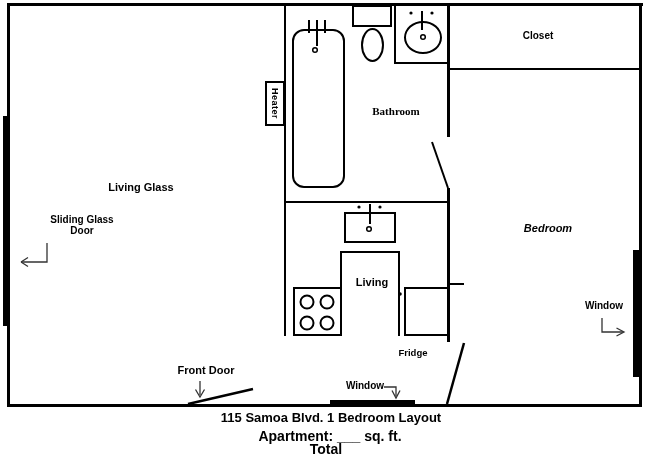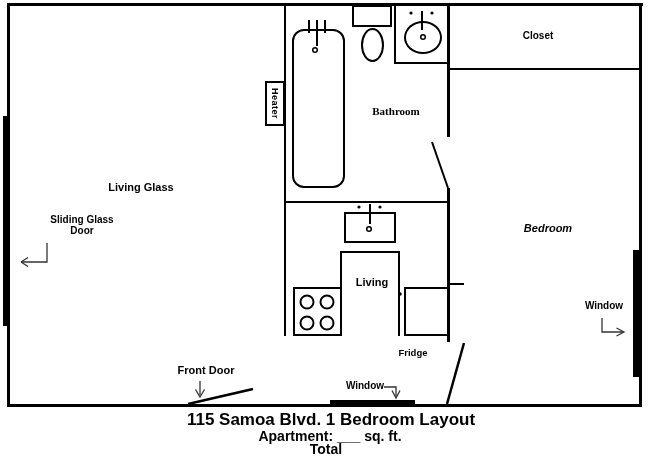--- a/index.html
+++ b/index.html
@@ -18,21 +18,21 @@
   .f10{font-size:10px;}
   .f95{font-size:9.5px;}
   .ctr{text-align:center;}
   .heater-text{
     position:absolute;left:0;top:0;width:100%;height:100%;
     display:flex;align-items:center;justify-content:center;
     writing-mode:vertical-rl;text-orientation:mixed;
     font-weight:bold;font-size:9px;letter-spacing:0.5px;
   }
   svg.overlay{position:absolute;left:0;top:0;z-index:5;}
-  .title{font-size:17px;letter-spacing:0;}
+  .title{font-size:13px;letter-spacing:0;}
   .sub{font-size:14px;}
 </style>
 </head>
 <body>
 
 <div class="canvas">
 
   <div class="w" style="left:7px;top:3px;width:636px;height:3px;"></div>
   <div class="w" style="left:7px;top:3px;width:3px;height:404px;"></div>
   <div class="w" style="left:639px;top:3px;width:3px;height:404px;"></div>

